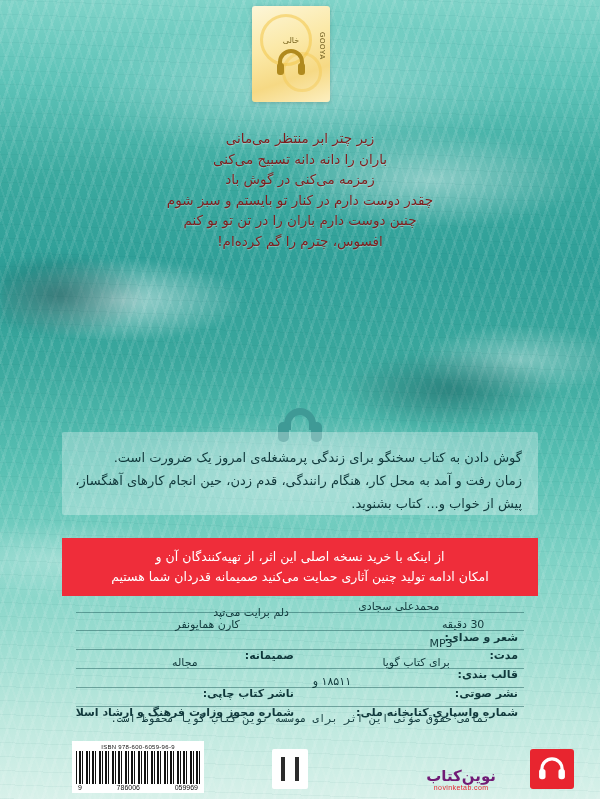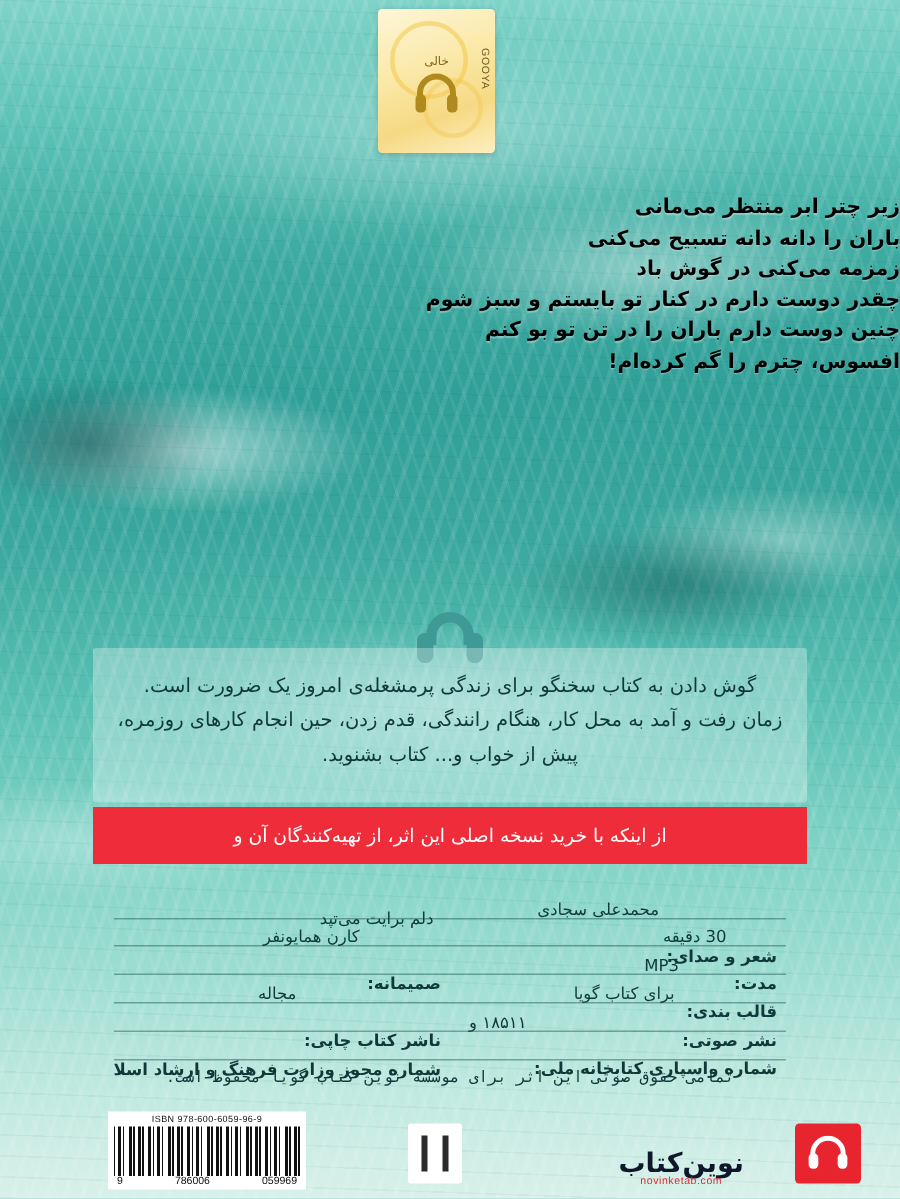--- a/index.html
+++ b/index.html
@@ -106,27 +106,27 @@
     text-align: center;
     font-size: 8px;
     color: #7a6620;
     font-family: "DejaVu Sans", sans-serif;
   }
 
   
   .poem {
     position: absolute;
     left: 0; right: 0; top: 128px;
-    direction: rtl;
-    color: #000000;
+    text-align: center;
+    direction: rtl;
+    color: #7f1d1d;
     font-family: "DejaVu Sans", sans-serif;
     font-size: 13.5px;
     line-height: 20.5px;
     text-shadow: 0 1px 1px rgba(255,255,255,0.35);
-    font-weight: bold;
   }
   .poem div { white-space: nowrap; }
 
   
   .headphone {
     position: absolute;
     left: 278px; top: 408px;
     width: 44px; height: 34px;
   }
   .headphone .band {
@@ -143,25 +143,25 @@
     border-radius: 5px;
   }
   .headphone .cup.l { left: 0; }
   .headphone .cup.r { right: 0; }
 
   
   .desc {
     position: absolute;
     left: 62px; top: 432px;
     width: 476px;
-    padding: 14px 16px 20px;
+    padding: 14px 16px 0;
     background: rgba(255,255,255,0.30);
     border-radius: 2px;
     direction: rtl;
-    text-align: center;
+    text-align: right;
     color: #10383b;
     font-size: 13px;
     line-height: 23px;
     font-family: "DejaVu Sans", sans-serif;
   }
   .desc div { white-space: nowrap; }
 
   
   .notice {
     position: absolute;
@@ -269,22 +269,22 @@
     border-right: 4px solid #2b2b2b;
   }
 
   .brand-red {
     position: absolute;
     right: 104px; bottom: 8px;
     text-align: center;
     direction: rtl;
   }
   .brand-red .fa {
-    color: #0f172a;
-    font-size: 18px;
+    color: #701a75;
+    font-size: 15px;
     font-weight: bold;
     font-family: "DejaVu Sans", sans-serif;
     line-height: 16px;
   }
   .brand-red .en {
     color: #e8252f;
     font-size: 7px;
     letter-spacing: .4px;
     font-family: "Liberation Sans", sans-serif;
   }
@@ -335,26 +335,27 @@
   </div>
 
   <div class="headphone">
     <div class="band"></div>
     <div class="cup l"></div>
     <div class="cup r"></div>
   </div>
 
   <div class="desc">
     <div>گوش دادن به کتاب سخنگو برای زندگی پرمشغله‌ی امروز یک ضرورت است.</div>
-    <div>زمان رفت و آمد به محل کار، هنگام رانندگی، قدم زدن، حین انجام کارهای روزمره،</div>
+    <div>زمان رفت و آمد به محل کار، هنگام رانندگی، قدم زدن، حین انجام کارهای آهنگساز،</div>
     <div>پیش از خواب و... کتاب بشنوید.</div>
   </div>
 
   <div class="notice">
     <div>از اینکه با خرید نسخه اصلی این اثر، از تهیه‌کنندگان آن و</div>
+    <div>امکان ادامه تولید چنین آثاری حمایت می‌کنید صمیمانه قدردان شما هستیم</div>
   </div>
 
   <div class="credits">
 
     <div class="row">
       <div class="cell">
         <span class="k">شعر و صدای:</span>
         <span class="v">محمدعلی سجادی</span>
       </div>
       <div class="cell">

